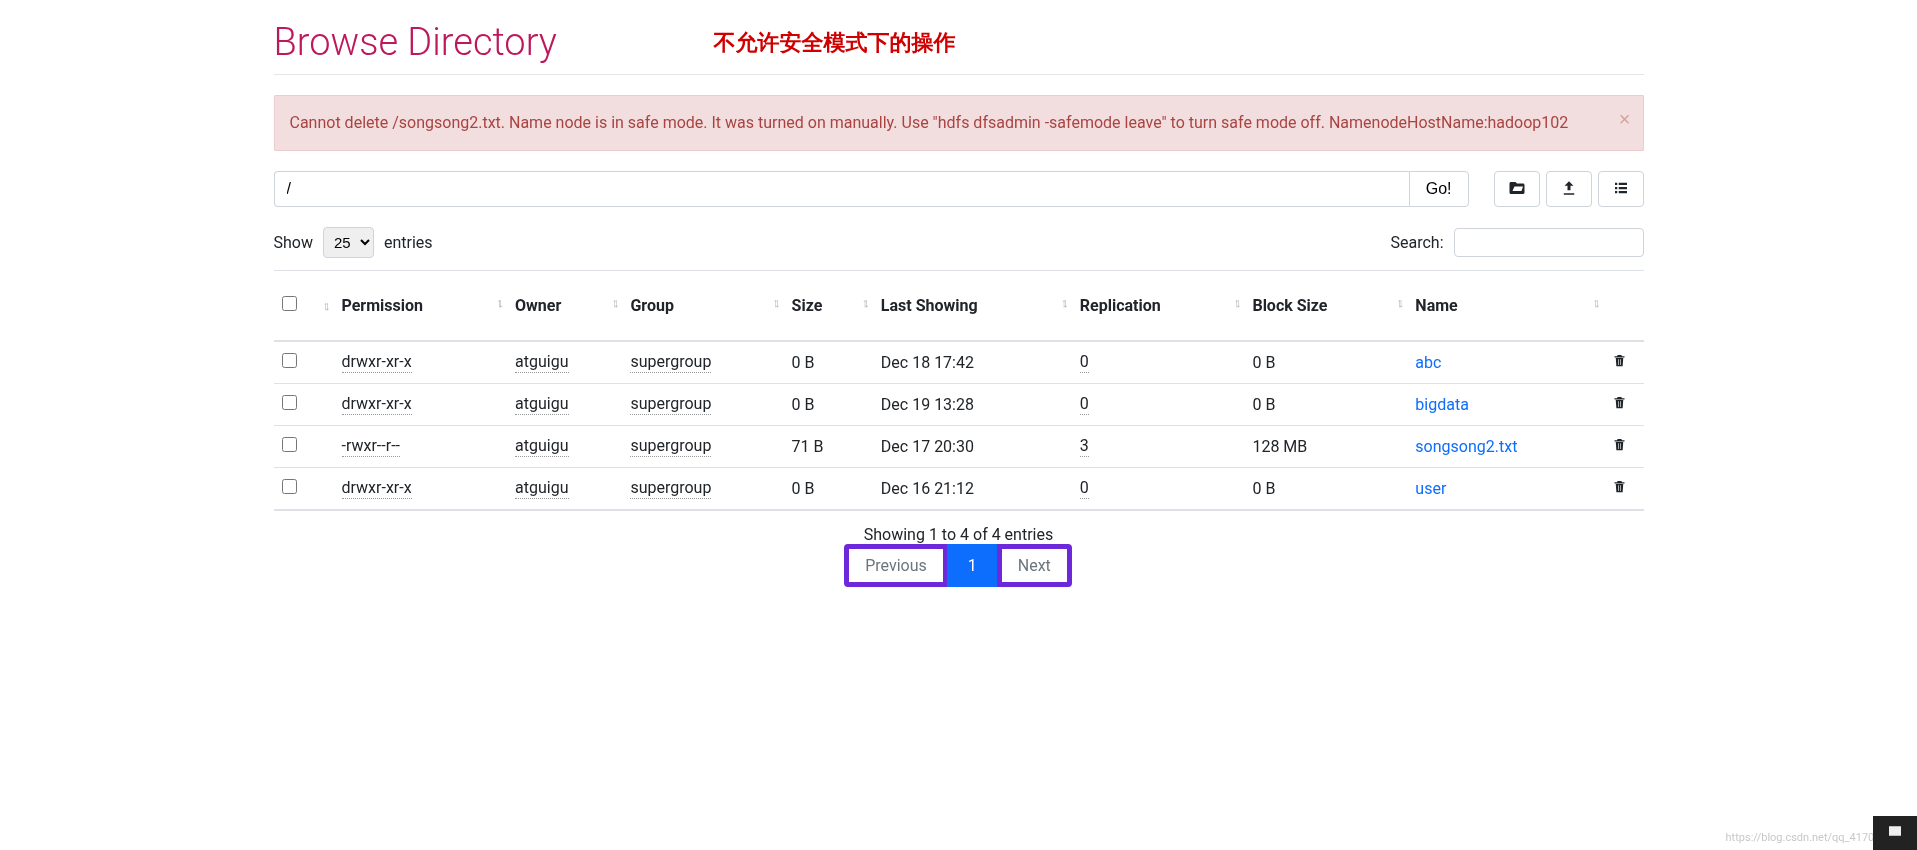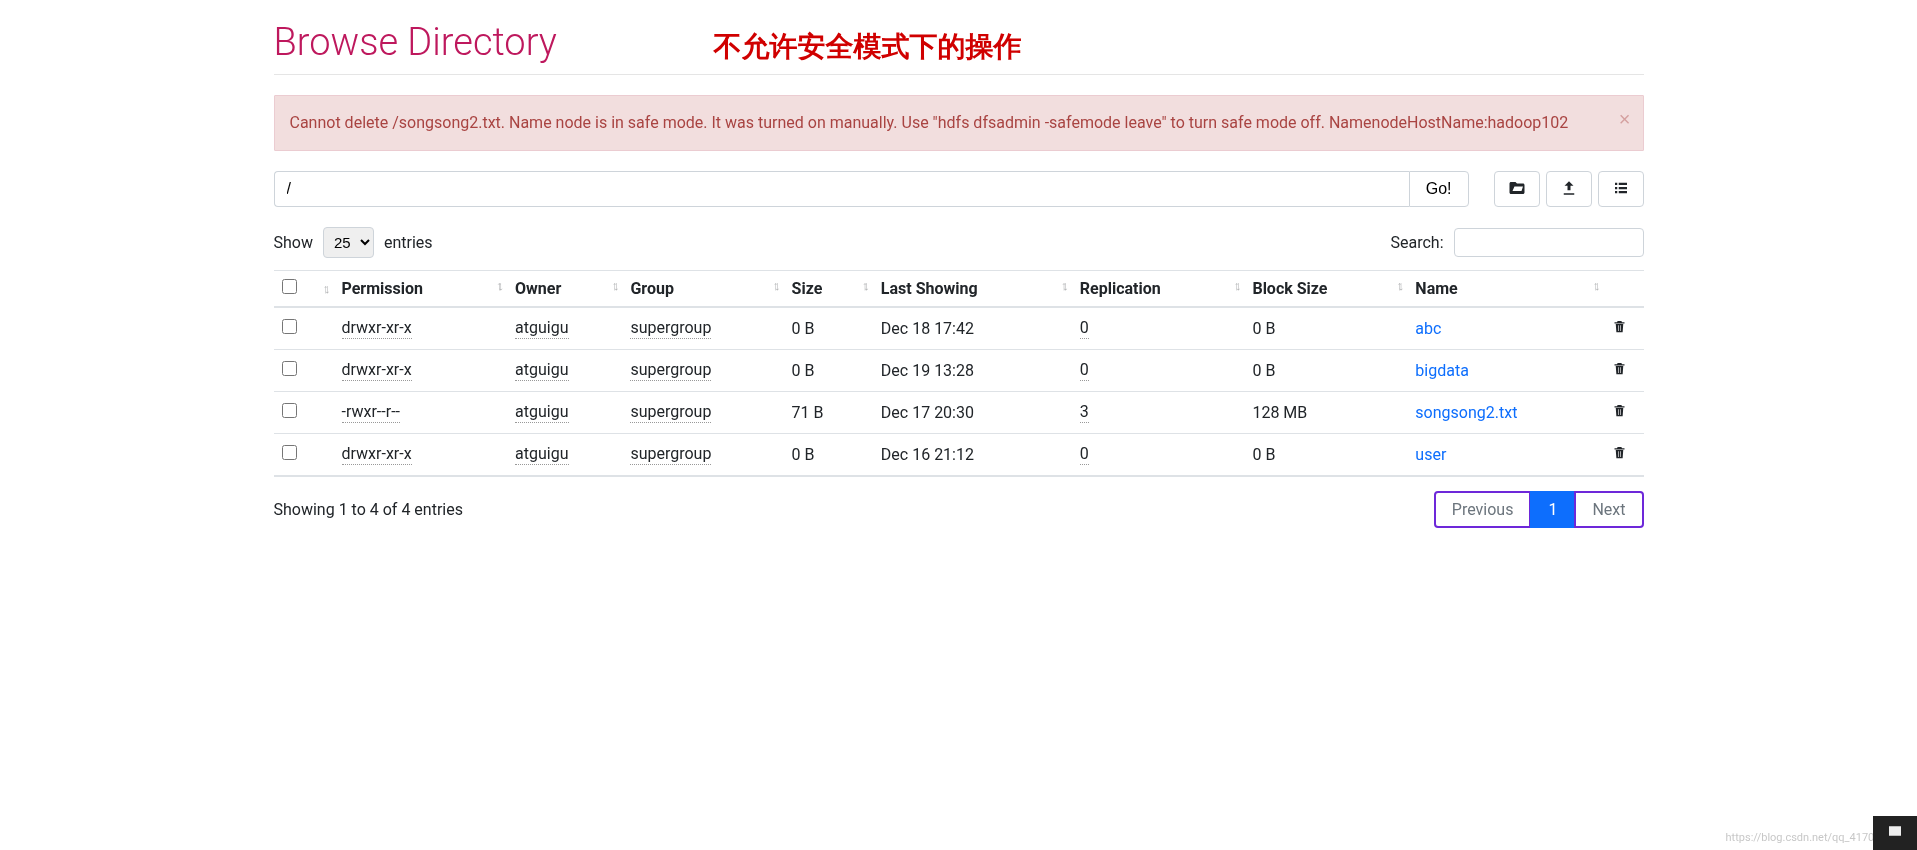--- a/index.html
+++ b/index.html
@@ -25,21 +25,21 @@
   border-bottom: 1px solid #e5e5e5;
   margin-bottom: 20px;
   position: relative;
 }
 .annotation {
   position: absolute;
   top: 28px;
   left: 440px;
   color: #d00000;
   font-weight: bold;
-  font-size: 28px;
+  font-size: 22px;
 }
 .alert {
   background: #f2dede;
   border: 1px solid #ebccd1;
   color: #a94442;
   border-radius: 1px;
   padding: 15px 35px 15px 15px;
   margin-bottom: 20px;
   position: relative;
   line-height: 1.5;
@@ -113,21 +113,21 @@
   width: 190px;
 }
 table.listing {
   width: 100%;
   border-collapse: collapse;
 }
 table.listing thead th {
   border-bottom: 2px solid #dee2e6;
   border-top: 1px solid #dee2e6;
   text-align: left;
-  padding: 8px 8px;
+  padding: 25px 8px;
   font-weight: 700;
   font-size: 16px;
   white-space: nowrap;
   position: relative;
 }
 table.listing thead th .sort {
   float: right;
   opacity: .35;
   font-size: 13px;
   margin-left: 4px;
@@ -145,24 +145,25 @@
 .link { color: #0d6efd; text-decoration: none; cursor: pointer; }
 input[type=checkbox] { width: 15px; height: 15px; }
 .trash { cursor: pointer; color: #212529; }
 .trash svg { width: 15px; height: 17px; fill: #212529; }
 .table-footer {
   display: flex;
   justify-content: space-between;
   align-items: center;
   margin-top: 14px;
   font-size: 16px;
+  flex-direction: column;
 }
 .pagination { display: flex; }
 .pagination .pg {
-  border: 2px solid #6d28d9;
+  border: 5px solid #6d28d9;
   padding: 7px 16px;
   margin-left: -1px;
   cursor: pointer;
   background: #fff;
   color: #0d6efd;
 }
 .pagination .pg.disabled { color: #6c757d; cursor: not-allowed; }
 .pagination .pg.active { background: #0d6efd; color: #fff; border-color: #0d6efd; }
 .pagination .pg:first-child { border-radius: 4px 0 0 4px; }
 .pagination .pg:last-child { border-radius: 0 4px 4px 0; }

